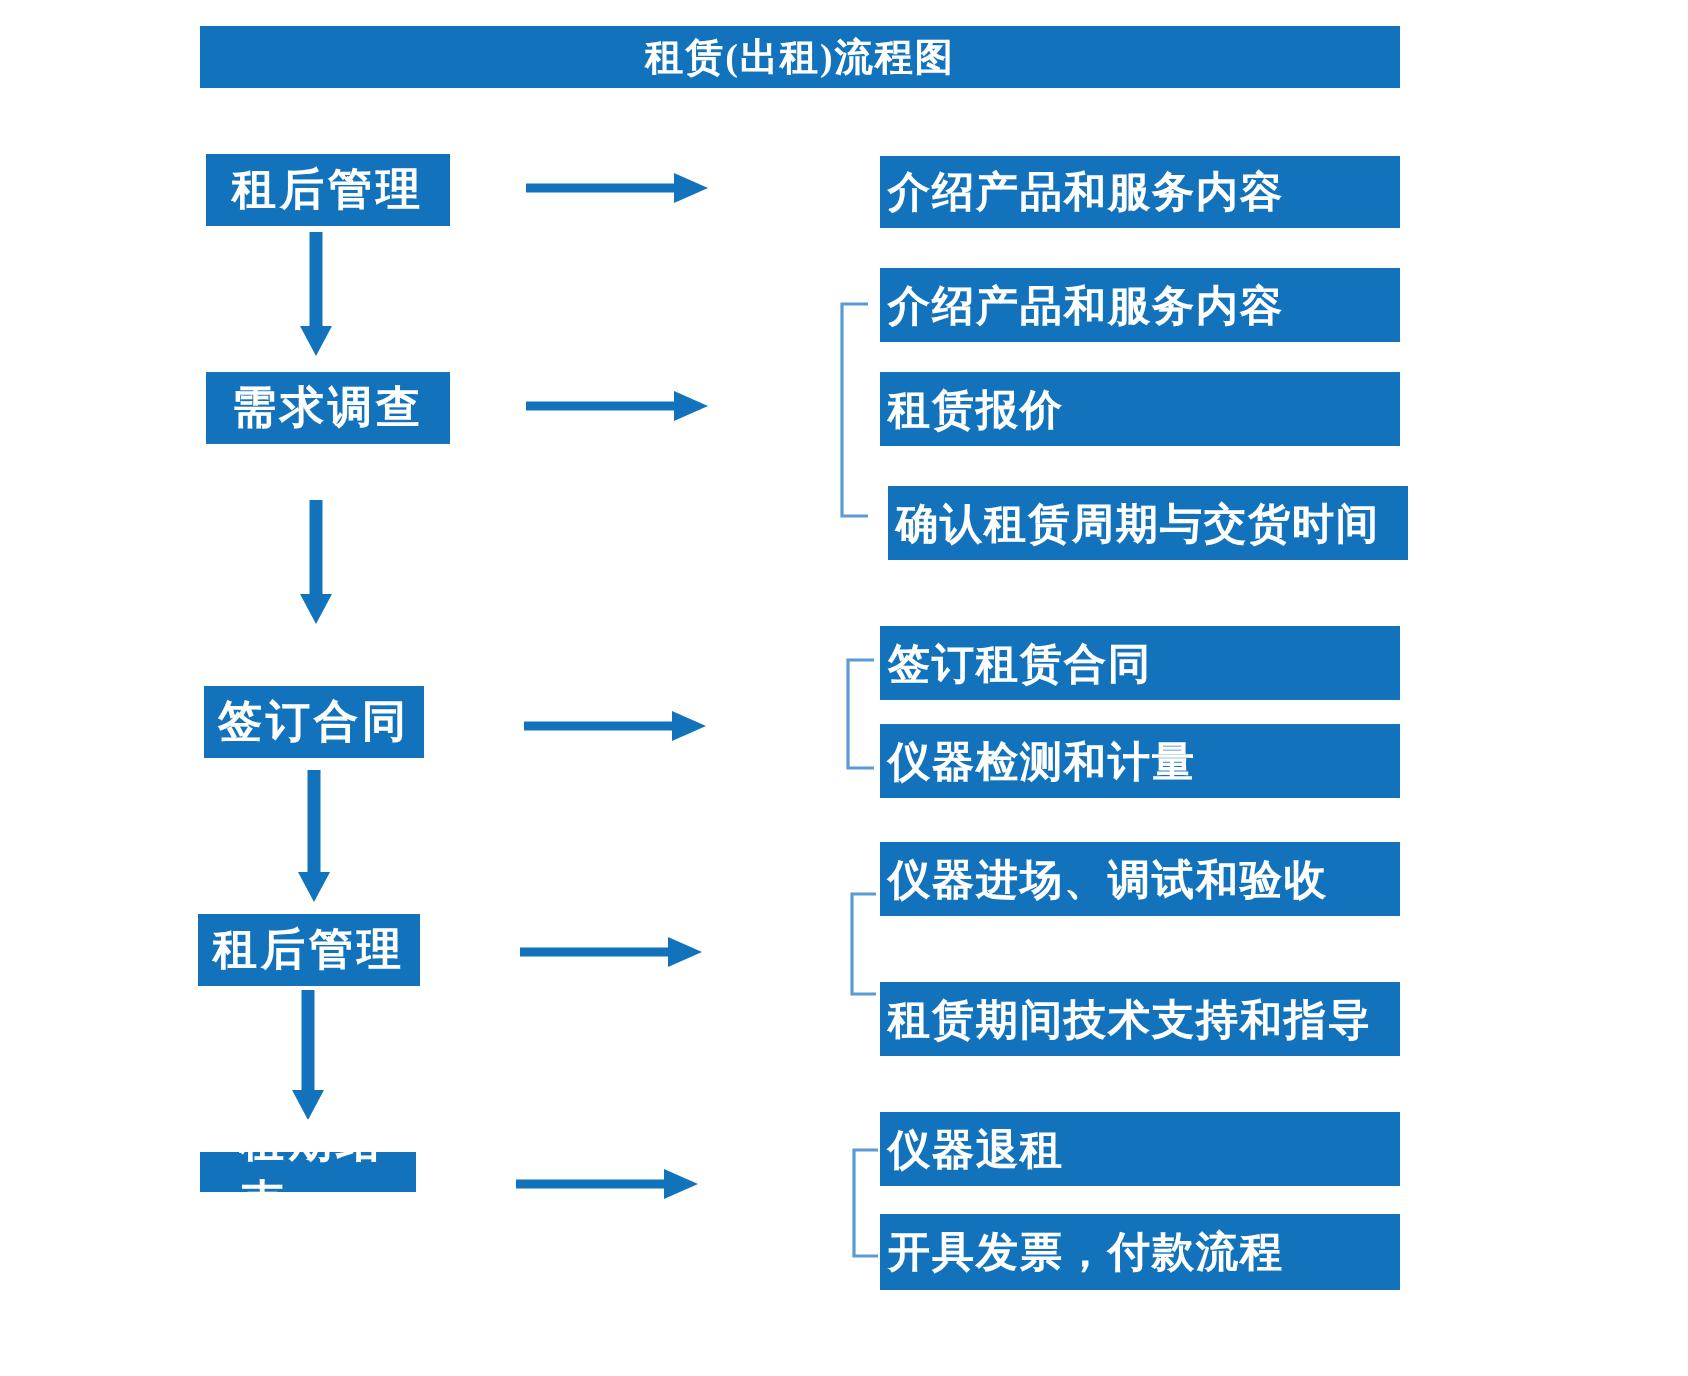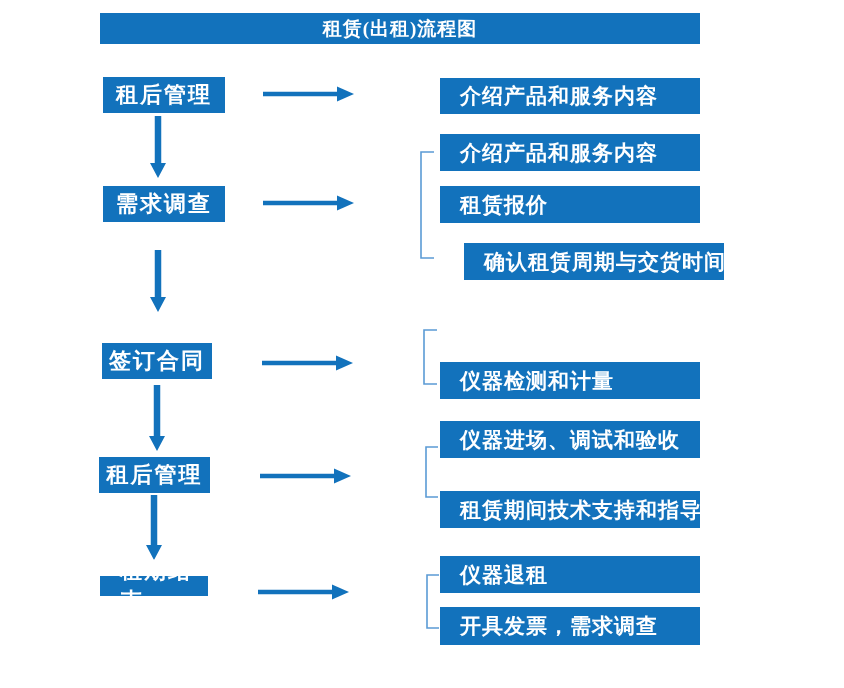--- a/index.html
+++ b/index.html
@@ -26,21 +26,21 @@
     font-weight: bold;
     display: flex; align-items: center;
     box-sizing: border-box;
   }
   .left-box {
     justify-content: center;
     font-size: 22px; letter-spacing: 2px;
   }
   .right-box {
     justify-content: flex-start;
-    padding-left: 20px;
+    padding-left: 4px;
     font-size: 21px; letter-spacing: 1px;
     white-space: nowrap;
   }
   svg.overlay {
     position: absolute; left: 0; top: 0;
     width: 844px; height: 688px;
     pointer-events: none;
   }
   .arrow-shaft { stroke: var(--primary, #1272BC); }
   .arrow-head  { fill: var(--primary, #1272BC); }
@@ -102,23 +102,24 @@
   <div class="box left-box" style="left:103px; top:77px;  width:122px; height:36px;">租后管理</div>
   <div class="box left-box" style="left:103px; top:186px; width:122px; height:36px;">需求调查</div>
   <div class="box left-box" style="left:102px; top:343px; width:110px; height:36px;">签订合同</div>
   <div class="box left-box" style="left:99px;  top:457px; width:111px; height:36px;">租后管理</div>
   <div class="box left-box" style="left:100px; top:576px; width:108px; height:20px;padding-left:20px;">租期结束</div>
 
   <div class="box right-box" style="left:440px; top:78px;  width:260px; height:36px;">介绍产品和服务内容</div>
 
   <div class="box right-box" style="left:440px; top:134px; width:260px; height:37px;">介绍产品和服务内容</div>
   <div class="box right-box" style="left:440px; top:186px; width:260px; height:37px;">租赁报价</div>
-  <div class="box right-box" style="left:464px; top:243px; width:260px; height:37px;">确认租赁周期与交货时间</div>
+  <div class="box right-box" style="left:444px; top:243px; width:260px; height:37px;">确认租赁周期与交货时间</div>
 
+  <div class="box right-box" style="left:440px; top:313px; width:260px; height:37px;">签订租赁合同</div>
   <div class="box right-box" style="left:440px; top:362px; width:260px; height:37px;">仪器检测和计量</div>
 
   <div class="box right-box" style="left:440px; top:421px; width:260px; height:37px;">仪器进场、调试和验收</div>
   <div class="box right-box" style="left:440px; top:491px; width:260px; height:37px;">租赁期间技术支持和指导</div>
 
   <div class="box right-box" style="left:440px; top:556px; width:260px; height:37px;">仪器退租</div>
-  <div class="box right-box" style="left:440px; top:607px; width:260px; height:38px;">开具发票，需求调查</div>
+  <div class="box right-box" style="left:440px; top:607px; width:260px; height:38px;">开具发票，付款流程</div>
 
 </div>
 
 </body></html>

